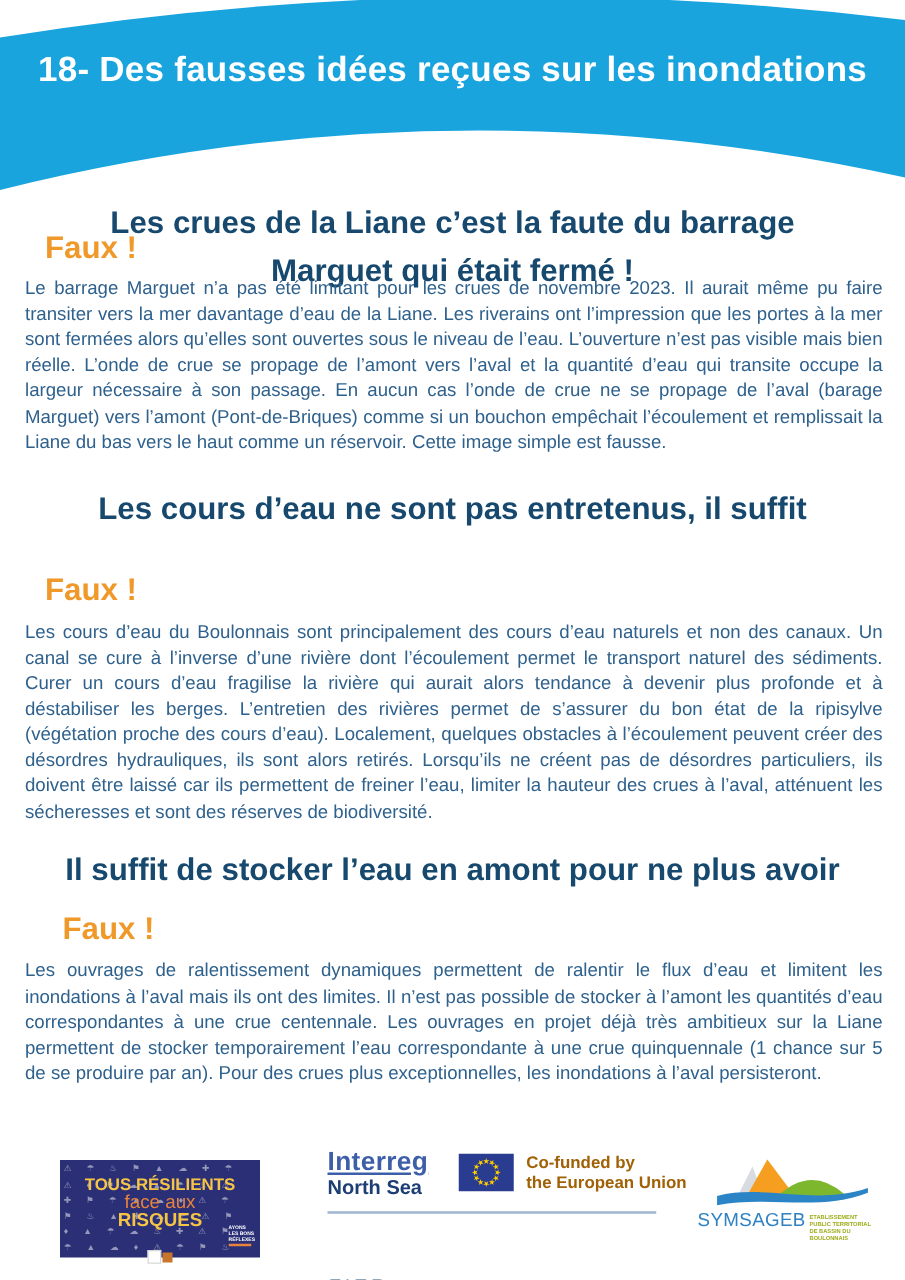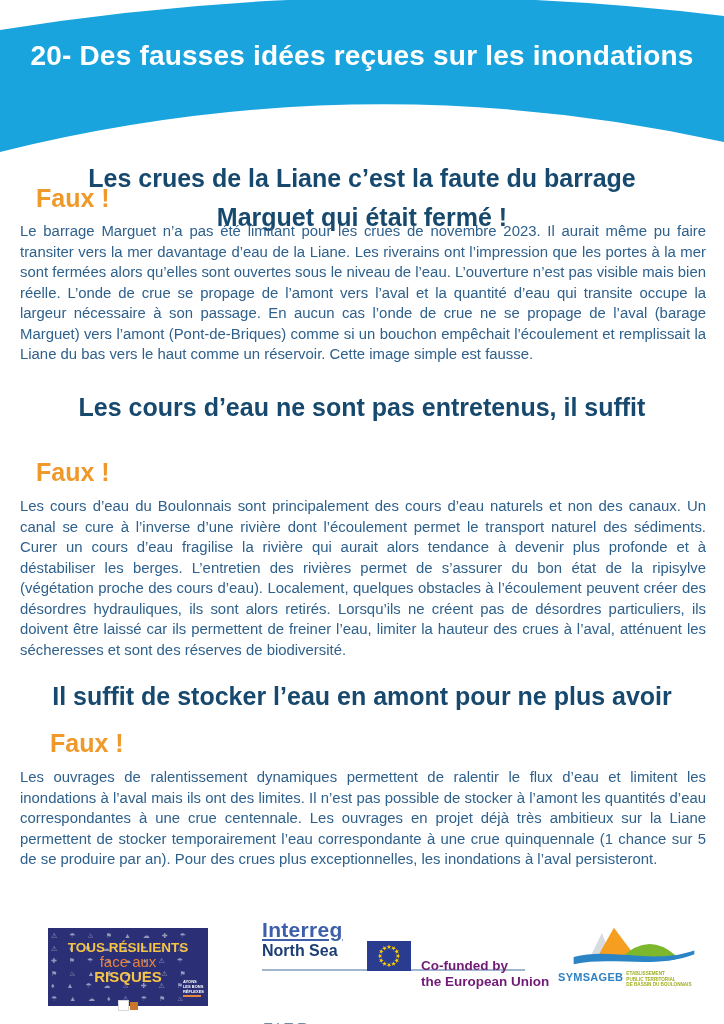--- a/index.html
+++ b/index.html
@@ -66,35 +66,35 @@
   .footer-divider{
     position:absolute;left:262px;top:969px;width:263px;height:2px;background:#9FB6CE;
   }
   .fier{
     position:absolute;left:263px;top:981px;color:#6F8BA4;
     font-size:16px;letter-spacing:3px;margin-top:40px;
   }
 
   .eu{position:absolute;left:367px;top:922px;display:flex;align-items:center;gap:10px;}
   .eu-flag{width:44px;height:30px;background:#293C8F;position:relative;flex:0 0 auto;}
-  .eu-text{color:#701a75;font-weight:bold;font-size:13.5px;line-height:16px;margin-top:36px;}
+  .eu-text{color:#a16207;font-weight:bold;font-size:13.5px;line-height:16px;}
 
   .symsageb{position:absolute;left:558px;top:922px;width:152px;}
   .sym-graphic{display:block;margin-left:12px;}
   .sym-row{display:flex;align-items:flex-start;gap:3px;margin-top:1px;}
-  .sym-name{color:#2F82C4;font-weight:bold;font-size:11px;letter-spacing:.3px;line-height:16px;}
+  .sym-name{color:#2F82C4;font-weight:normal;font-size:15px;letter-spacing:.3px;line-height:16px;}
   .sym-sub{color:#9FAE1C;font-weight:bold;font-size:4.6px;line-height:5.6px;padding-top:2px;}
 </style>
 </head>
 <body>
 
 <svg class="band-svg" width="724" height="172" viewBox="0 0 724 172" aria-hidden="true">
   <path d="M0,30 Q362,-28 724,16 L724,142 Q362,62 0,152 Z" fill="#1AA4DE"></path>
 </svg>
-<div class="band-title">20- Des fausses idées reçues sur les inondations</div>
+<div class="band-title">18- Des fausses idées reçues sur les inondations</div>
 
 <div class="sec-title" style="top:139px;margin-top:20px;">
   <div>Les crues de la Liane c’est la faute du barrage</div>
   <div>Marguet qui était fermé !</div>
 </div>
 <div class="faux" style="top:184px;left:36px;">Faux !</div>
 <div class="para" style="top:221px;">Le barrage Marguet n’a pas été limitant pour les crues de novembre 2023. Il aurait même pu faire transiter vers la mer davantage d’eau de la Liane. Les riverains ont l’impression que les portes à la mer sont fermées alors qu’elles sont ouvertes sous le niveau de l’eau. L’ouverture n’est pas visible mais bien réelle. L’onde de crue se propage de l’amont vers l’aval et la quantité d’eau qui transite occupe la largeur nécessaire à son passage. En aucun cas l’onde de crue ne se propage de l’aval (barage Marguet) vers l’amont (Pont-de-Briques) comme si un bouchon empêchait l’écoulement et remplissait la Liane du bas vers le haut comme un réservoir. Cette image simple est fausse.</div>
 
 <div class="sec-title" style="top:388px;">
   <div>Les cours d’eau ne sont pas entretenus, il suffit</div>

